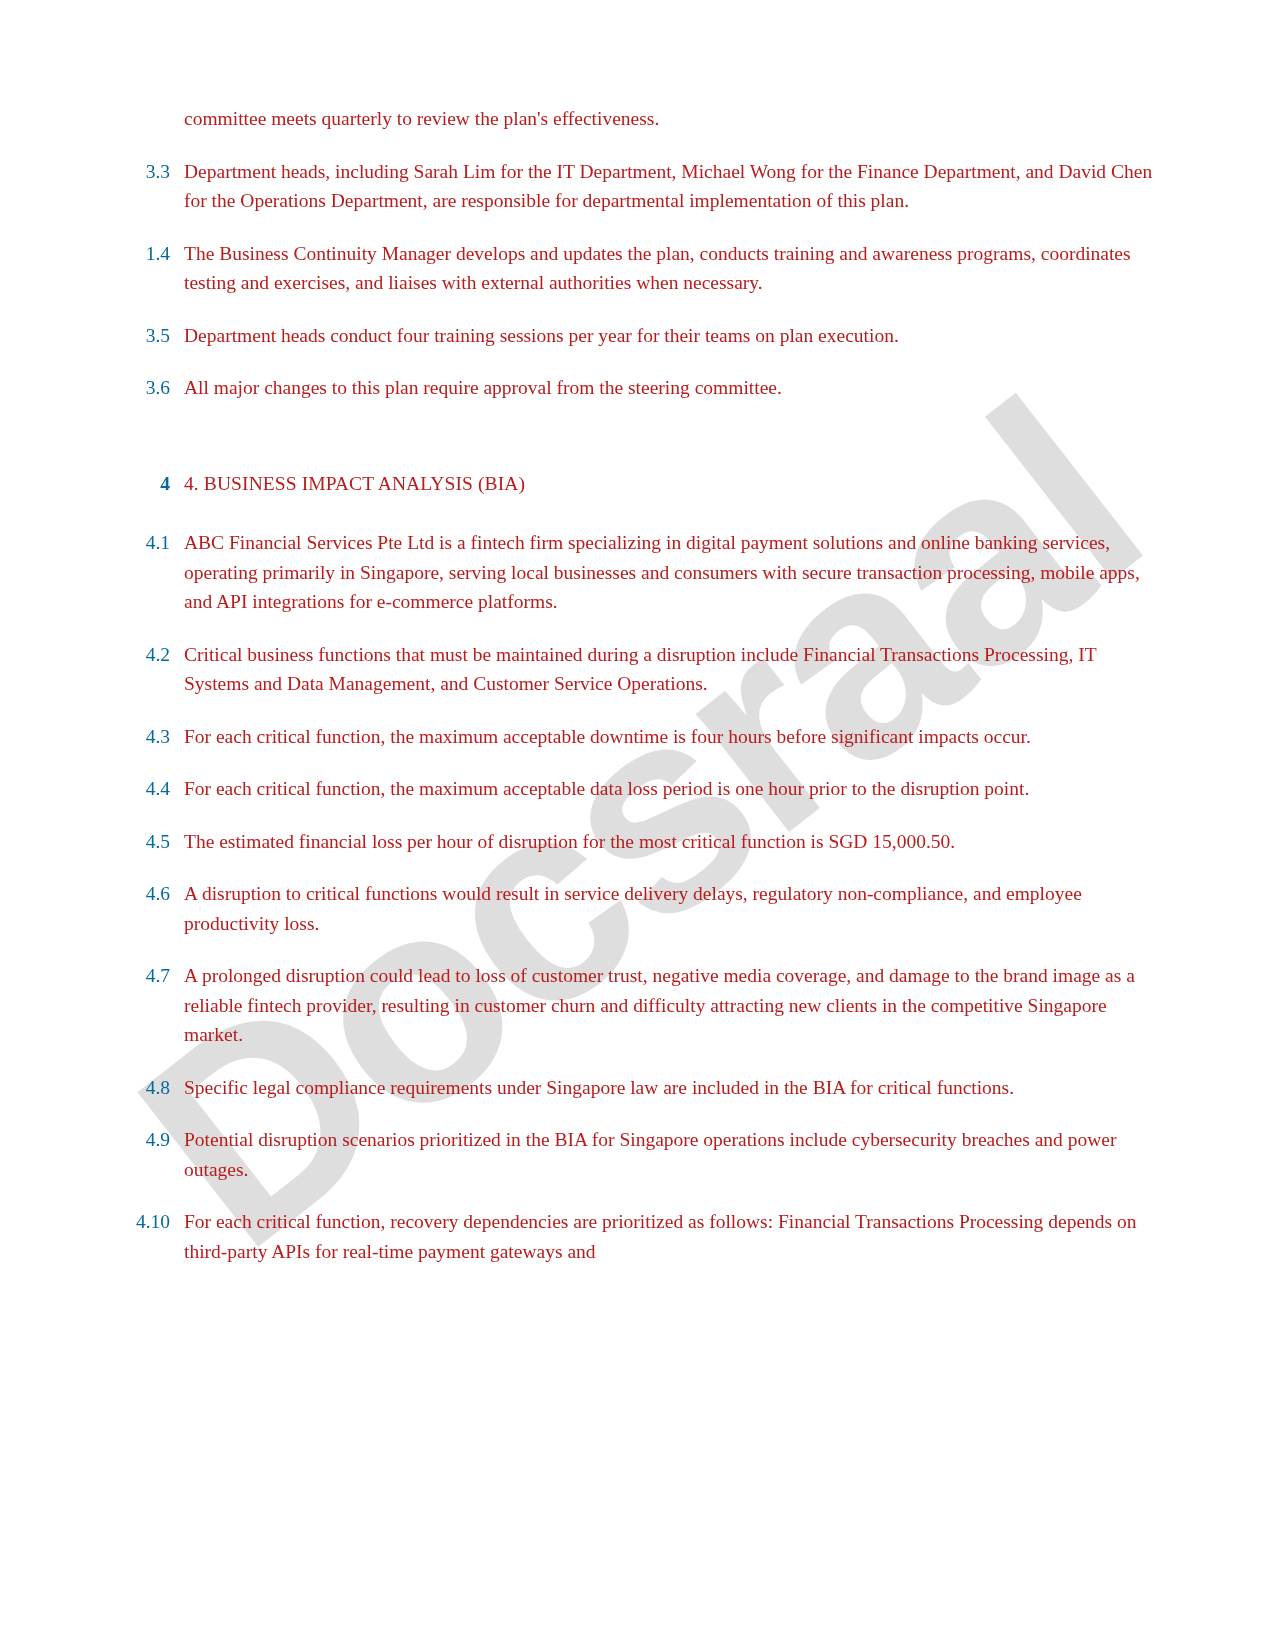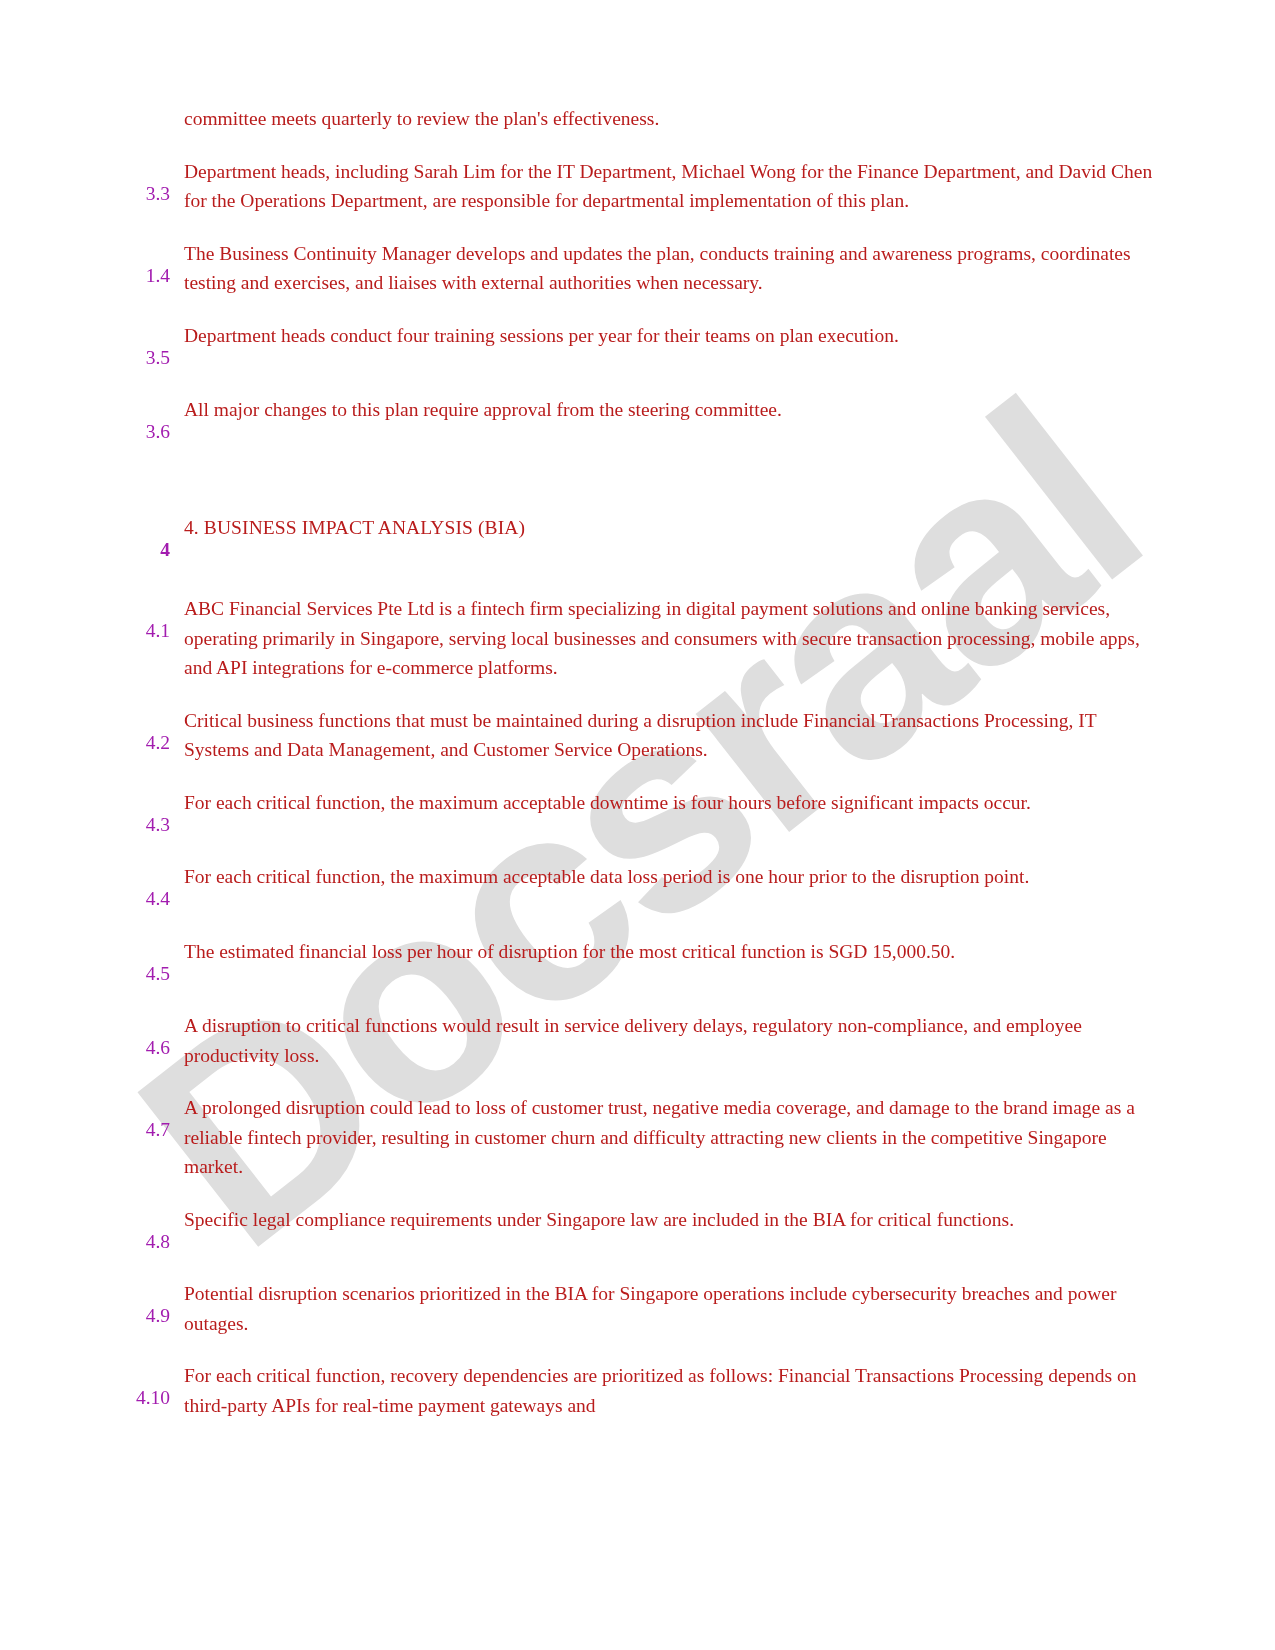--- a/index.html
+++ b/index.html
@@ -59,22 +59,21 @@
     margin-bottom: 23px;
   }
   .para-num {
     flex: 0 0 56px;
     width: 56px;
     text-align: right;
     padding-right: 14px;
     box-sizing: border-box;
     font-size: 19.5px;
     line-height: 29.5px;
-    color: #a21caf;
-    margin-top: 22px;
+    color: #0369a1;
   }
   .para-body {
     flex: 1 1 auto;
     font-size: 19.5px;
     line-height: 29.5px;
     text-align: left;
     color: #b91c1c;
   }
   .para-body b { font-weight: 400; }
 

